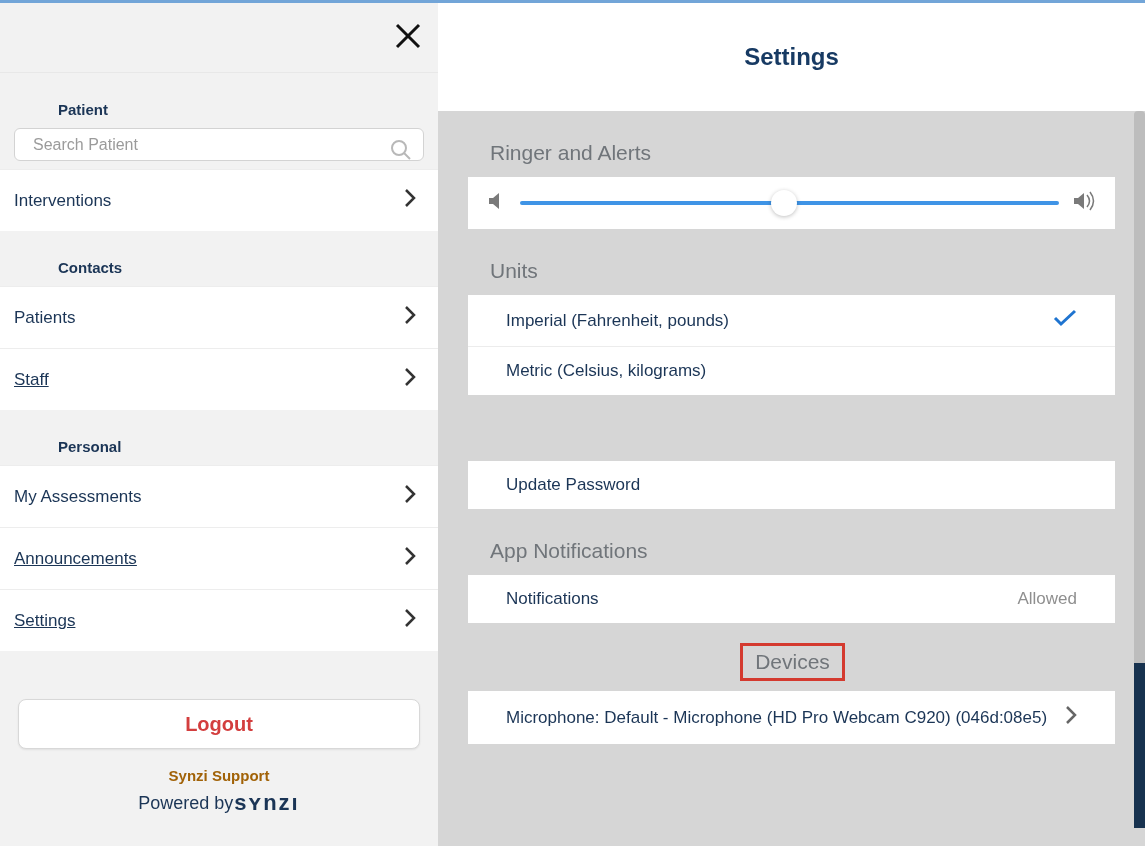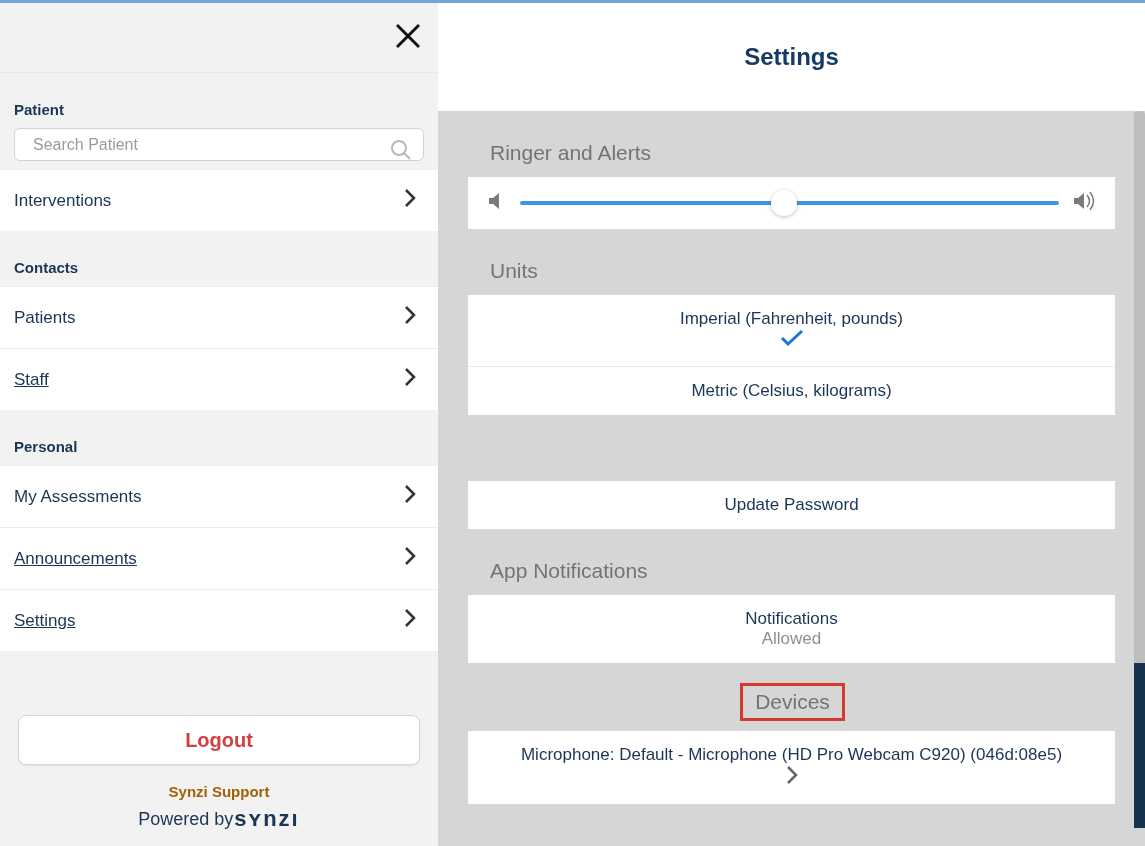--- a/index.html
+++ b/index.html
@@ -33,20 +33,21 @@
     position: absolute;
     right: 15px;
     top: 18px;
     cursor: pointer;
   }
   .section-label {
     font-size: 15px;
     font-weight: 600;
     color: #1b3556;
     padding: 28px 14px 10px 14px;
+    margin-left: 44px;
   }
   .search-wrap {
     padding: 0 14px 8px 14px;
   }
   .search-box {
     position: relative;
     border: 1px solid #d3d3d3;
     border-radius: 6px;
     background: #fff;
     height: 33px;
@@ -77,21 +78,21 @@
     justify-content: space-between;
     padding: 0 22px 0 14px;
     cursor: pointer;
     font-size: 17px;
     color: #1b3556;
   }
   .nav-item + .nav-item { border-top: 1px solid #ededed; text-decoration: underline; }
   .chevron { color: #333; }
   .sidebar-bottom {
     margin-top: auto;
-    padding: 18px 18px 14px 18px;
+    padding: 18px 18px 30px 18px;
     text-align: center;
   }
   .logout-btn {
     width: 100%;
     height: 50px;
     border: 1px solid #d8d8d8;
     border-radius: 8px;
     background: #fff;
     color: #d33e3e;
     font-size: 20px;
@@ -150,29 +151,28 @@
     left: 49%;
     width: 26px;
     height: 26px;
     background: #fff;
     border-radius: 50%;
     transform: translate(-50%, -50%);
     box-shadow: 0 1px 4px rgba(0,0,0,0.25);
   }
   .list-card { background: #fff; }
   .list-row {
-    padding: 14px 18px;
+    padding: 14px 38px;
     font-size: 17px;
     color: #1b3556;
     display: flex;
     align-items: center;
     justify-content: space-between;
     border-bottom: 1px solid #ececec;
     cursor: pointer;
-    flex-direction: column;
   }
   .list-row:last-child { border-bottom: none; }
   .check-icon { color: #1f74d0; }
   .status-text { color: #8f8f8f; font-size: 17px; }
   .devices-title-wrap {
     padding: 20px 0 10px 0;
     text-align: center;
   }
   .devices-box {
     border: 3px solid #d43a2f;

